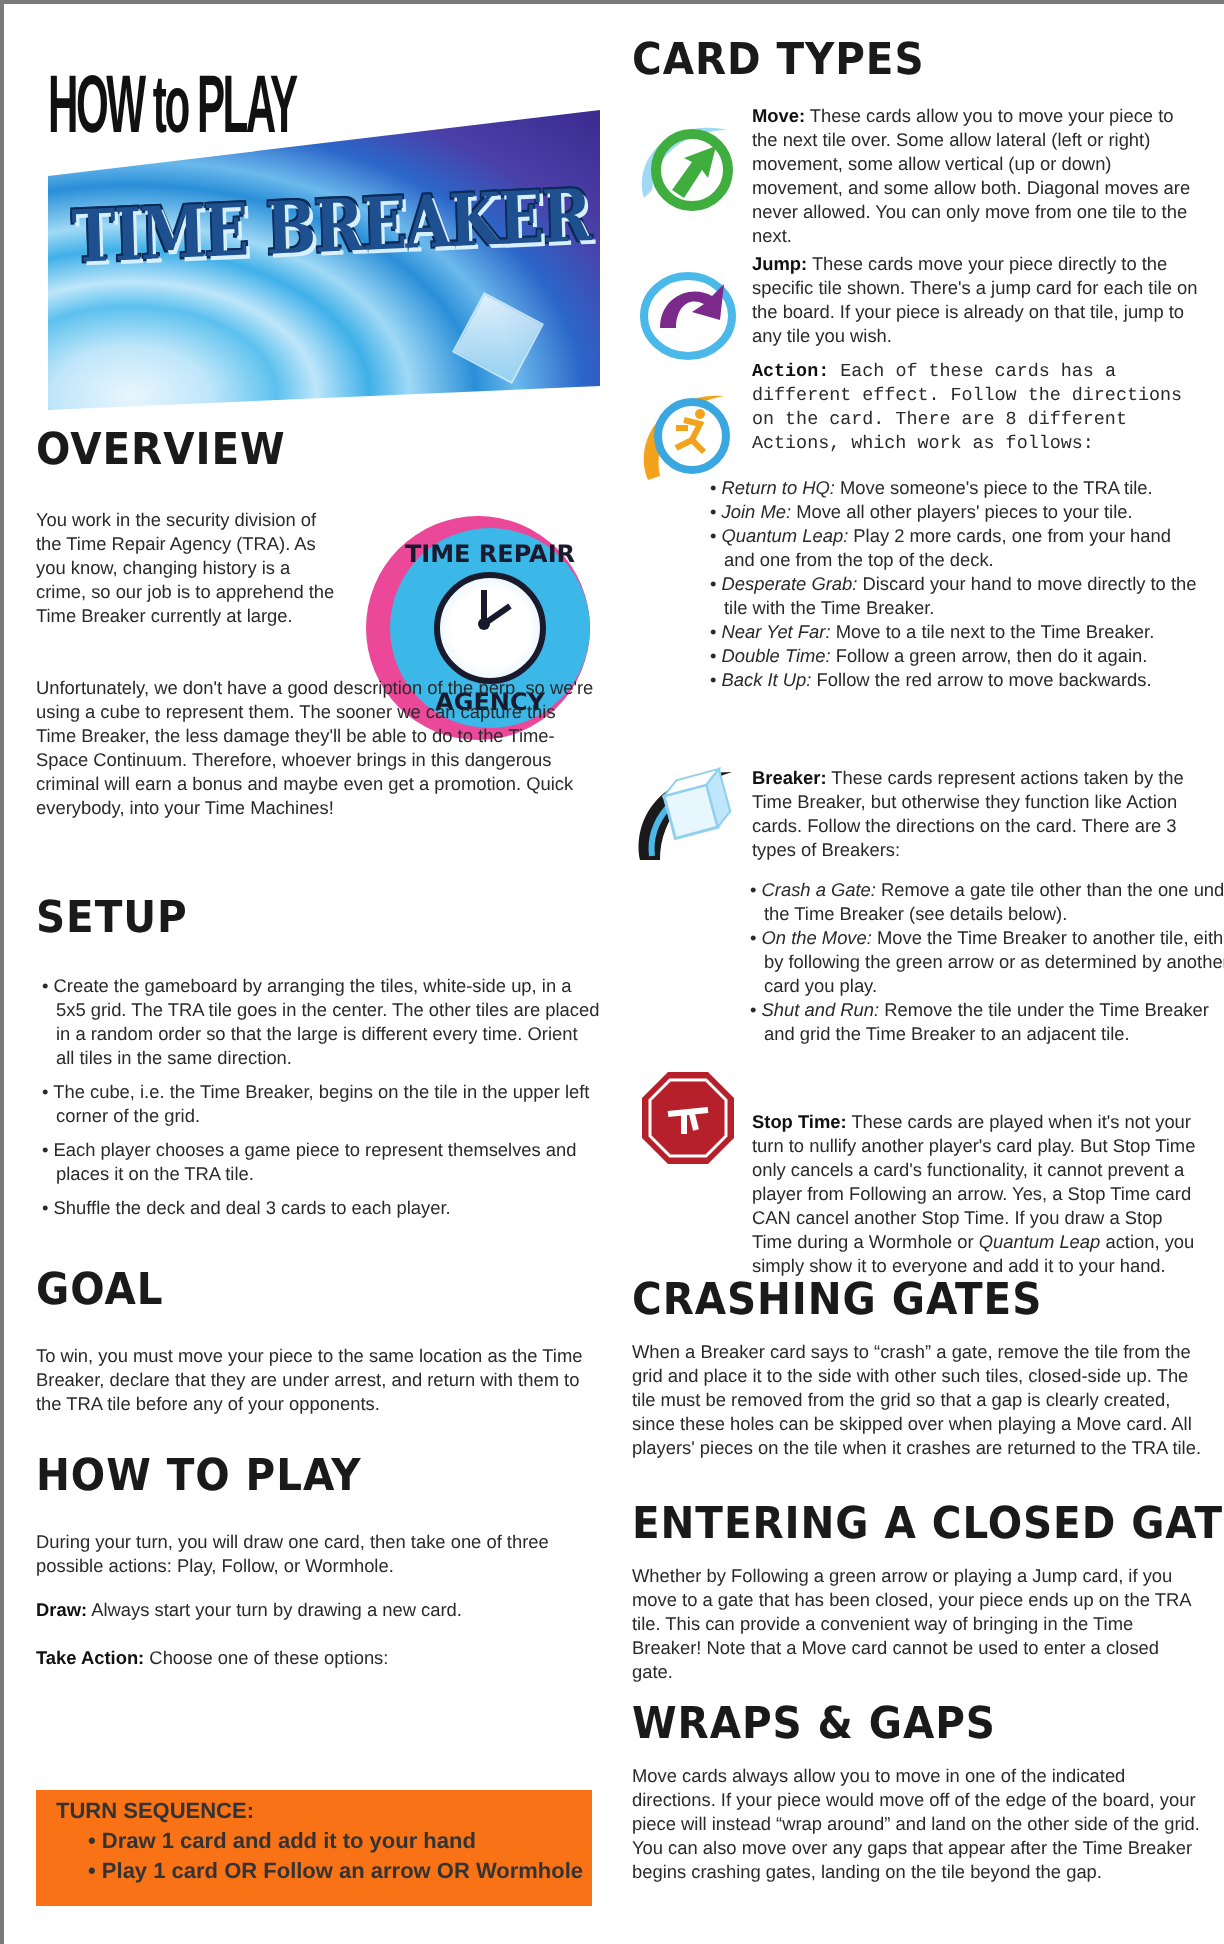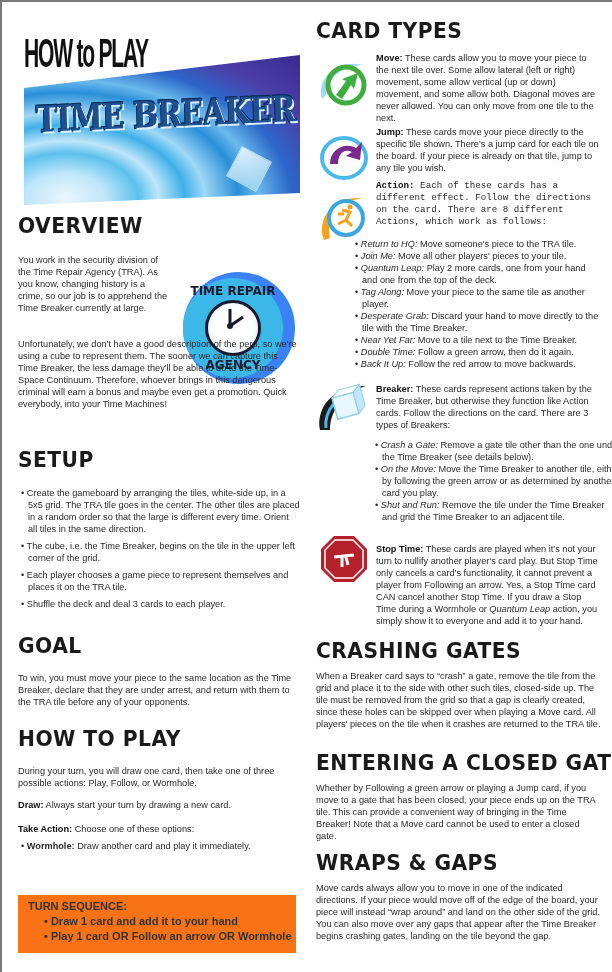--- a/index.html
+++ b/index.html
@@ -40,22 +40,22 @@
     font-size:36px; color:#1e4f8f; letter-spacing:-1px; white-space:nowrap;
     text-shadow:2px 2px 0 #d8f0fb, -1px -1px 0 #0b2a55, 1px -1px 0 #0b2a55, -1px 1px 0 #0b2a55;
     transform:scaleX(0.82) rotate(-2deg); transform-origin:left;
   }
   .banner-cube {
     position:absolute; left:232px; top:152px; width:32px; height:32px;
     background:linear-gradient(135deg,#f4fbff,#9fd6f3); border:1px solid #d6f0fb;
     transform:rotate(28deg); opacity:0.85;
   }
   .tra-badge {
-    position:absolute; left:183px; top:272px; width:112px; height:112px; border-radius:50%;
-    background:#3b82f6; display:flex; align-items:center; justify-content:flex-start;
+    position:absolute; left:183px; top:258px; width:112px; height:112px; border-radius:50%;
+    background:#ec4899; display:flex; align-items:center; justify-content:flex-end;
   }
   .tra-ring {
     width:100px; height:100px; border-radius:50%; background:#3bb7e8;
     display:flex; align-items:center; justify-content:center; position:relative;
   }
   .tra-clock {
     width:50px; height:50px; border-radius:50%; background:radial-gradient(circle,#ffffff 55%,#cfe9f7 100%);
     border:3px solid #1a1a2e; position:relative;
   }
   .tra-text-top, .tra-text-bot {
@@ -124,21 +124,20 @@
 
 <p class="p" style="position:absolute; left:18px; top:799px; width:282px;">
   <b>Draw:</b><span> Always start your turn by drawing a new card.</span>
 </p>
 
 <p class="p" style="position:absolute; left:18px; top:823px; width:282px;">
   <b>Take Action:</b><span> Choose one of these options:</span>
 </p>
 
 <ul class="bullets" style="position:absolute; left:18px; top:840px; width:270px;">
-  <li><b>Wormhole:</b><span> Draw another card and play it immediately.</span></li>
 </ul>
 
 <div class="turnbox">
   <div class="t">TURN SEQUENCE:</div>
   <div class="li">• <span>Draw 1 card and add it to your hand</span></div>
   <div class="li">• <span>Play 1 card OR Follow an arrow OR Wormhole</span></div>
 </div>
 
 <div class="display" style="position:absolute; left:316px; top:18px; font-size:22px;">CARD TYPES</div>
 
@@ -172,21 +171,20 @@
   </svg>
 </div>
 <p class="p cardtext" style="top:180px;font-family:Liberation Mono, monospace;">
   <b>Action:</b><span> Each of these cards has a different effect. Follow the directions on the card. There are 8 different Actions, which work as follows:</span>
 </p>
 
 <ul class="bullets" style="position:absolute; left:352px; top:238px; width:250px;">
   <li><i>Return to HQ:</i><span> Move someone's piece to the TRA tile.</span></li>
   <li><i>Join Me:</i><span> Move all other players' pieces to your tile.</span></li>
   <li><i>Quantum Leap:</i><span> Play 2 more cards, one from your hand and one from the top of the deck.</span></li>
-  <li><i>Tag Along:</i><span> Move your piece to the same tile as another player.</span></li>
   <li><i>Desperate Grab:</i><span> Discard your hand to move directly to the tile with the Time Breaker.</span></li>
   <li><i>Near Yet Far:</i><span> Move to a tile next to the Time Breaker.</span></li>
   <li><i>Double Time:</i><span> Follow a green arrow, then do it again.</span></li>
   <li><i>Back It Up:</i><span> Follow the red arrow to move backwards.</span></li>
 </ul>
 
 <div class="icon" style="top:380px;">
   <svg width="56" height="56" viewBox="0 0 56 56">
     <path d="M4 50 C0 30 14 6 50 6 C30 12 14 28 14 50 Z" fill="#1a1a1a"></path>
     <path d="M10 48 C8 32 20 14 44 10" stroke="#4bb8ea" stroke-width="3" fill="none"></path>
@@ -207,21 +205,21 @@
   <li><i>Shut and Run:</i><span> Remove the tile under the Time Breaker and grid the Time Breaker to an adjacent tile.</span></li>
 </ul>
 
 <div class="icon" style="left:320px; top:535px;">
   <svg width="48" height="48" viewBox="0 0 48 48">
     <polygon points="14,1 34,1 47,14 47,34 34,47 14,47 1,34 1,14" fill="#b5202a"></polygon>
     <polygon points="15,5 33,5 43,15 43,33 33,43 15,43 5,33 5,15" fill="none" stroke="#ffffff" stroke-width="1.5"></polygon>
     <path d="M14 22 L34 20 M22 22 L22 32 M26 22 L28 30" stroke="#ffffff" stroke-width="3" fill="none"></path>
   </svg>
 </div>
-<p class="p cardtext" style="top:543px;">
+<p class="p cardtext" style="top:555px;">
   <b>Stop Time:</b><span> These cards are played when it's not your turn to nullify another player's card play. But Stop Time only cancels a card's functionality, it cannot prevent a player from Following an arrow. Yes, a Stop Time card CAN cancel another Stop Time. If you draw a Stop Time during a Wormhole or </span><i>Quantum Leap</i><span> action, you simply show it to everyone and add it to your hand.</span>
 </p>
 
 <div class="display" style="position:absolute; left:316px; top:638px; font-size:22px;">CRASHING GATES</div>
 <p class="p" style="position:absolute; left:316px; top:670px; width:286px;">When a Breaker card says to “crash” a gate, remove the tile from the grid and place it to the side with other such tiles, closed-side up. The tile must be removed from the grid so that a gap is clearly created, since these holes can be skipped over when playing a Move card. All players' pieces on the tile when it crashes are returned to the TRA tile.</p>
 
 <div class="display" style="position:absolute; left:316px; top:750px; font-size:22px;">ENTERING A CLOSED GATE</div>
 <p class="p" style="position:absolute; left:316px; top:782px; width:286px;">Whether by Following a green arrow or playing a Jump card, if you move to a gate that has been closed, your piece ends up on the TRA tile. This can provide a convenient way of bringing in the Time Breaker! Note that a Move card cannot be used to enter a closed gate.</p>
 
 <div class="display" style="position:absolute; left:316px; top:850px; font-size:22px;">WRAPS &amp; GAPS</div>

